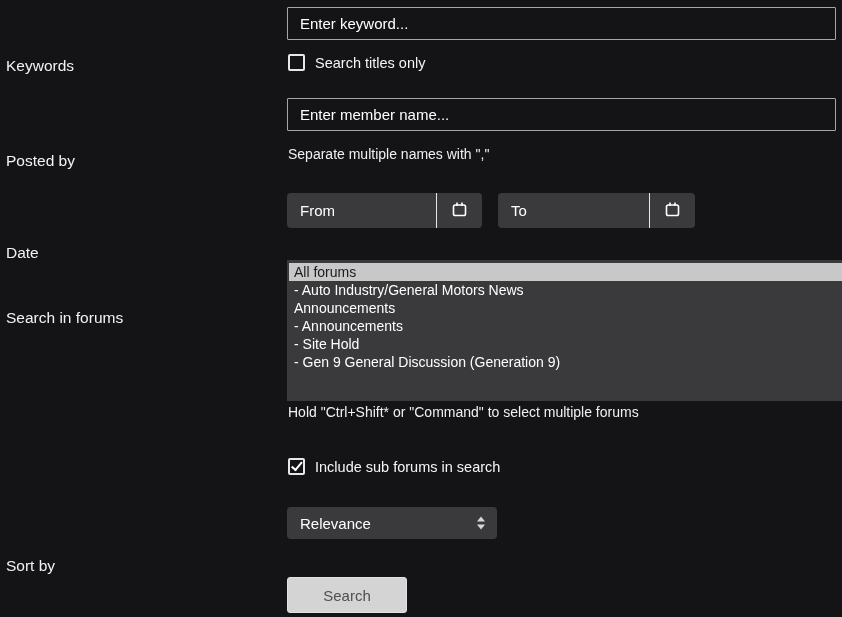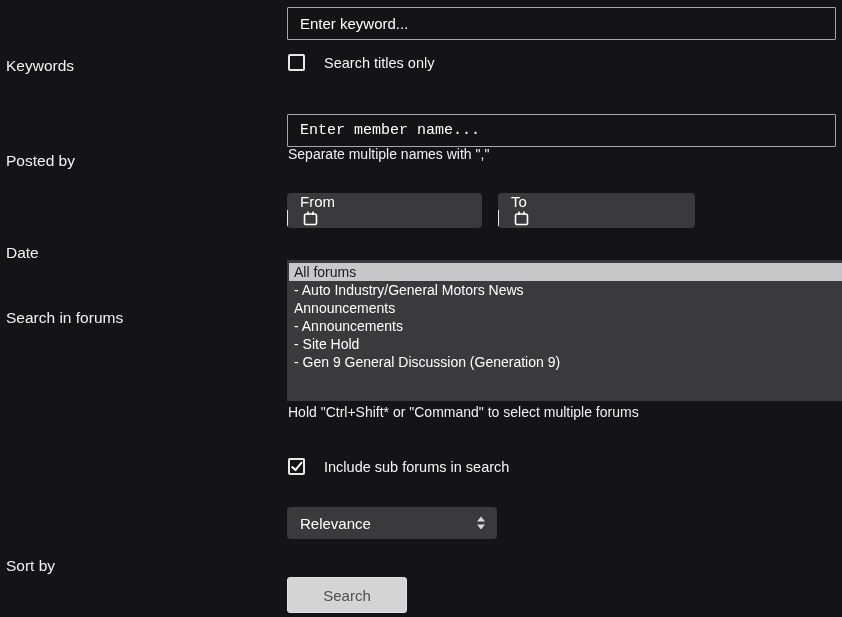--- a/index.html
+++ b/index.html
@@ -26,21 +26,21 @@
     background: transparent;
     border: 1px solid #a6a6a6;
     border-radius: 1px;
     color: #ec4899;
     font-family: "Liberation Sans", sans-serif;
     font-size: 15px;
     padding: 0 12px;
     outline: none;
   }
   .text-input::placeholder { color: #ffffff; opacity: 1; }
-  .checkbox-row { position: absolute; left: 288px; display: flex; align-items: center; gap: 19px; }
+  .checkbox-row { position: absolute; left: 288px; display: flex; align-items: center; gap: 10px; }
   .checkbox {
     appearance: none;
     -webkit-appearance: none;
     width: 17px; height: 17px;
     border: 2px solid #e8e8e8;
     border-radius: 2px;
     background: transparent;
     display: inline-flex;
     align-items: center;
     justify-content: center;
@@ -58,21 +58,20 @@
   .hint-text { position: absolute; left: 288px; font-size: 14px; color: #f0f0f0; }
 
   .date-group {
     position: absolute;
     top: 193px;
     height: 35px;
     display: flex;
     background: #3a3a3c;
     border-radius: 4px;
     overflow: hidden;
-    flex-direction: column;
   }
   .date-input {
     background: transparent;
     border: none;
     outline: none;
     color: #ffffff;
     font-family: "Liberation Sans", sans-serif;
     font-size: 15px;
     padding: 0 0 0 13px;
     height: 100%;
@@ -184,21 +183,21 @@
 
 <div class="field-label" style="top:17px">Keywords</div>
 <input class="text-input" style="top: 7px;" type="text" placeholder="Enter keyword...">
 
 <div class="checkbox-row" style="top:54px">
   <input type="checkbox" class="checkbox" style="">
   <span class="checkbox-label">Search titles only</span>
 </div>
 
 <div class="field-label" style="top:112px">Posted by</div>
-<input class="text-input" style="top: 114px; font-family: Liberation Mono, monospace;" type="text" placeholder="Enter member name...">
+<input class="text-input" style="top: 98px;" type="text" placeholder="Enter member name...">
 <div class="hint-text" style="top:146px">Separate multiple names with ","</div>
 
 <div class="field-label" style="top:204px">Date</div>
 <div class="date-group" style="left:287px; width:195px">
   <input type="text" class="date-input" style="width: 149px;" placeholder="From">
   <button class="cal-btn">
     <span>
       <svg width="17" height="17" viewBox="0 0 17 17">
         <rect x="2.5" y="4" width="12" height="10.5" rx="1.8" fill="none" stroke="#ffffff" stroke-width="1.6"></rect>
         <line x1="6" y1="1.5" x2="6" y2="5" stroke="#ffffff" stroke-width="1.6"></line>

